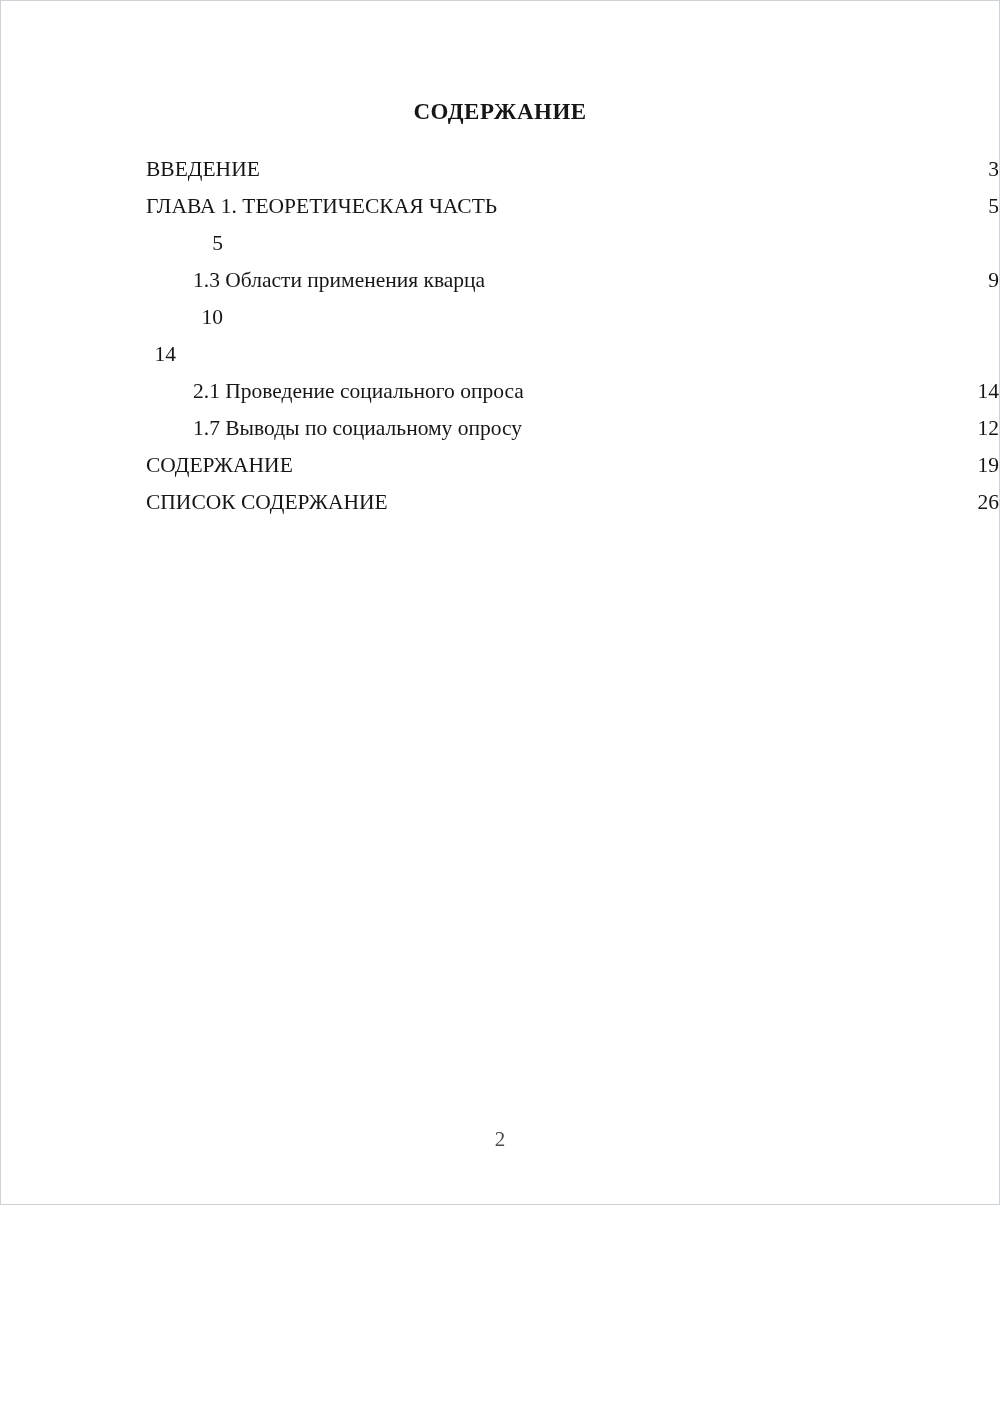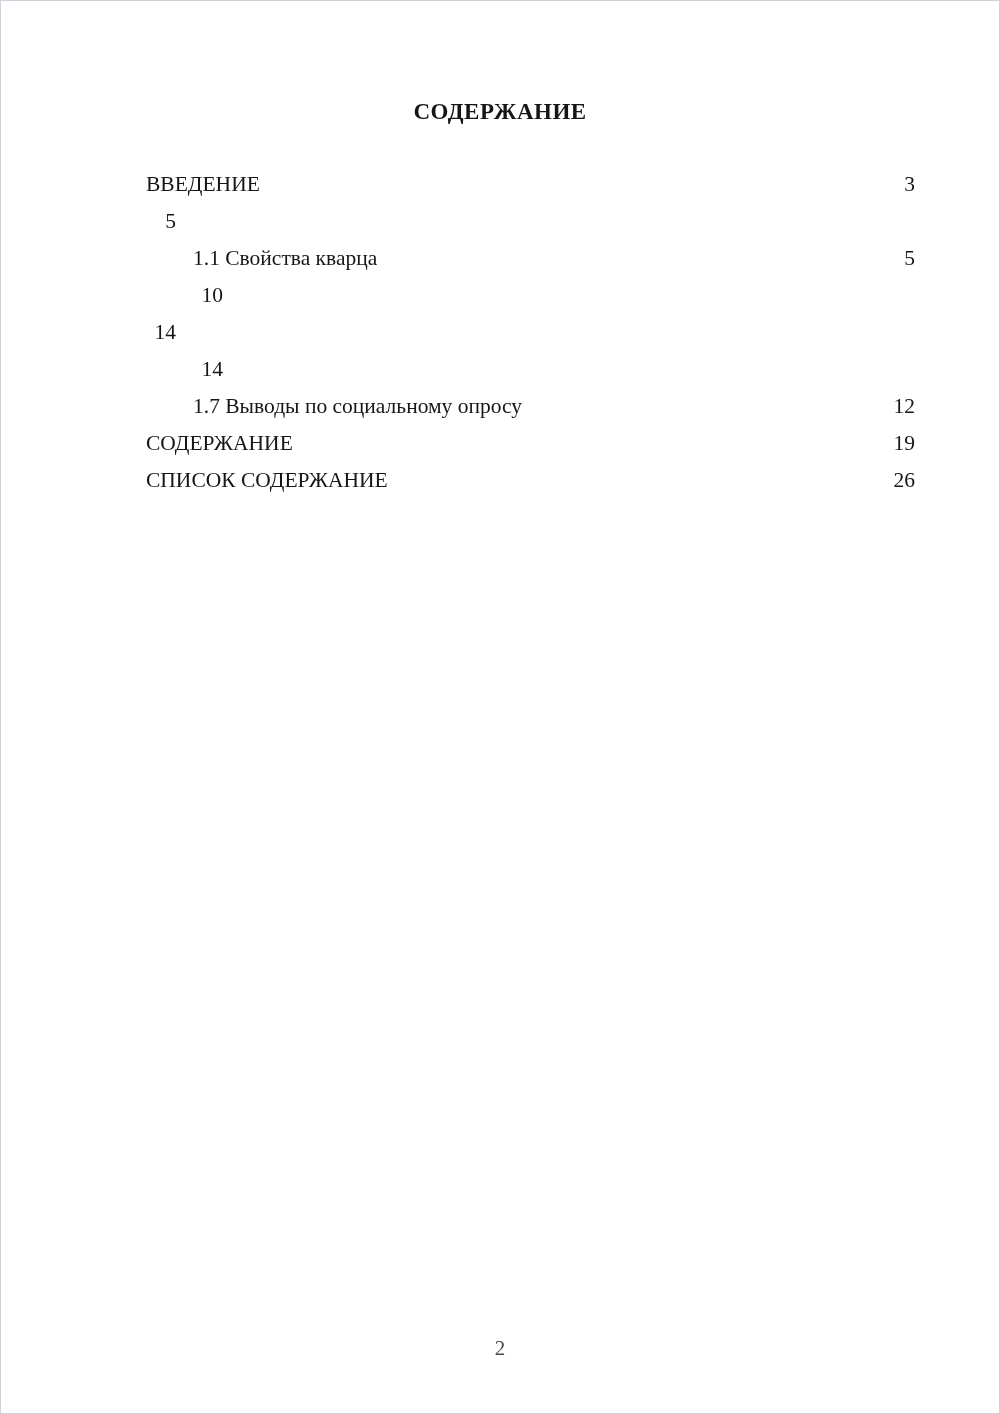--- a/index.html
+++ b/index.html
@@ -2,42 +2,41 @@
 <html><head>
 <meta charset="utf-8">
 <style>
   html, body {
     margin: 0;
     padding: 0;
     background: #ffffff;
   }
   .page {
     width: 1000px;
-    height: 1414px;
+    height: 1205px;
     box-sizing: border-box;
     border: 1px solid #cdd3d9;
     background: #ffffff;
     position: relative;
     font-family: "Liberation Serif", serif;
     color: #161616;
     overflow: hidden;
   }
   .doc-title {
     margin: 0;
     padding-top: 97px;
     text-align: center;
     font-size: 23px;
     line-height: 27px;
     font-weight: bold;
     letter-spacing: 0.5px;
   }
   .toc {
-    margin-top: 41px;
+    margin-top: 26px;
     padding-left: 145px;
-    padding-right: 84px;
   }
   .toc-row {
     display: flex;
     justify-content: space-between;
     align-items: baseline;
     font-size: 21.5px;
     line-height: 37px;
     white-space: nowrap;
   }
   .toc-row.indent {
@@ -67,33 +66,38 @@
 
 <div class="page">
   <h1 class="doc-title">СОДЕРЖАНИЕ</h1>
 
   <div class="toc" id="toc">
       <div class="toc-row">
         <span class="toc-label">ВВЕДЕНИЕ</span>
         <span class="toc-page">3</span>
       </div>
       <div class="toc-row">
+        <span class="toc-label">ГЛАВА 1. ТЕОРЕТИЧЕСКАЯ ЧАСТЬ</span>
         <span class="toc-page">5</span>
       </div>
       <div class="toc-row indent">
-        <span class="toc-label">1.1 Свойства кварца</span>
         <span class="toc-page">5</span>
+      </div>
+      <div class="toc-row indent">
+        <span class="toc-label">1.3 Области применения кварца</span>
+        <span class="toc-page">9</span>
       </div>
       <div class="toc-row indent">
         <span class="toc-page">10</span>
       </div>
       <div class="toc-row">
         <span class="toc-page">14</span>
       </div>
       <div class="toc-row indent">
+        <span class="toc-label">2.1 Проведение социального опроса</span>
         <span class="toc-page">14</span>
       </div>
       <div class="toc-row indent">
         <span class="toc-label">1.7 Выводы по социальному опросу</span>
         <span class="toc-page">12</span>
       </div>
       <div class="toc-row">
         <span class="toc-label">СОДЕРЖАНИЕ</span>
         <span class="toc-page">19</span>
       </div>

